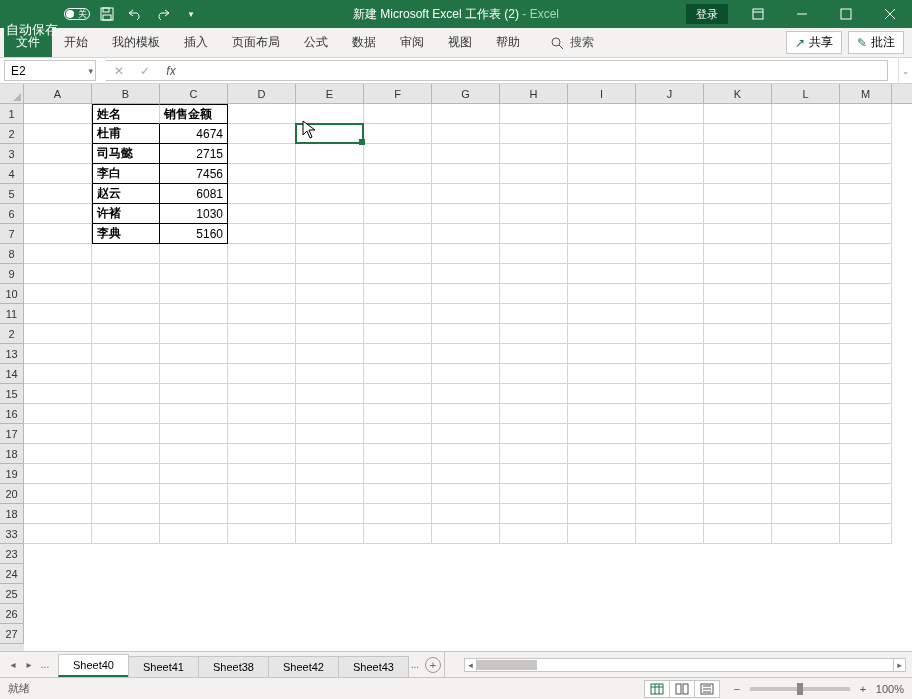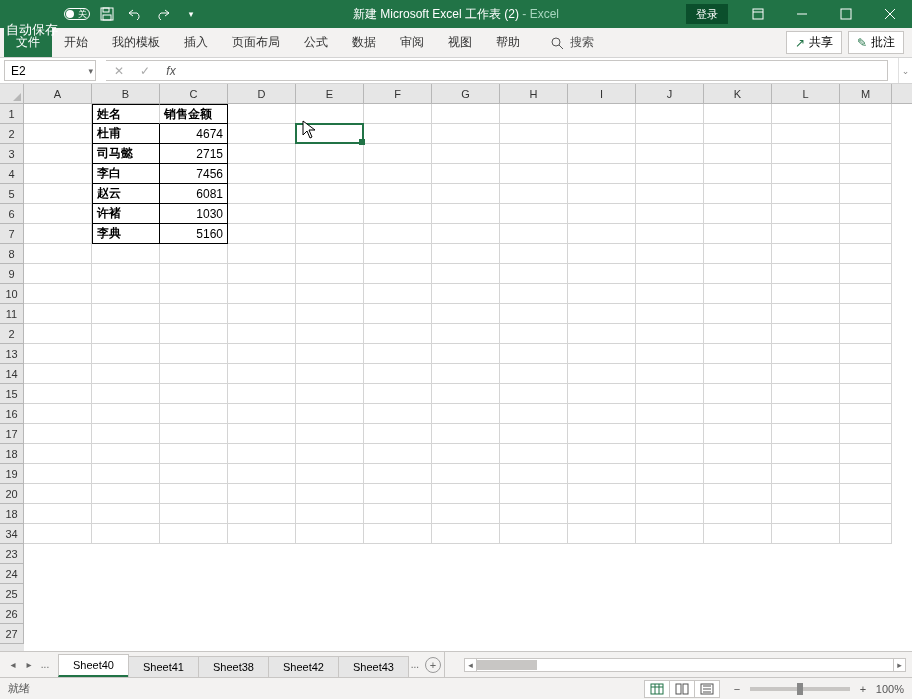--- a/index.html
+++ b/index.html
@@ -233,21 +233,21 @@
         <div class="rh">2</div>
         <div class="rh">13</div>
         <div class="rh">14</div>
         <div class="rh">15</div>
         <div class="rh">16</div>
         <div class="rh">17</div>
         <div class="rh">18</div>
         <div class="rh">19</div>
         <div class="rh">20</div>
         <div class="rh">18</div>
-        <div class="rh">34</div>
+        <div class="rh">33</div>
         <div class="rh">23</div>
         <div class="rh">24</div>
         <div class="rh">25</div>
         <div class="rh">26</div>
         <div class="rh">27</div>
       </div>
     <div class="cells" id="cells">
       <div class="row">
           <div class="cell cA" style="width: 68px;"></div>
           <div class="cell cB bold bdr-t bdr-l" style="width: 68px; border-bottom: 1px solid rgb(0, 0, 0);">姓名</div>

